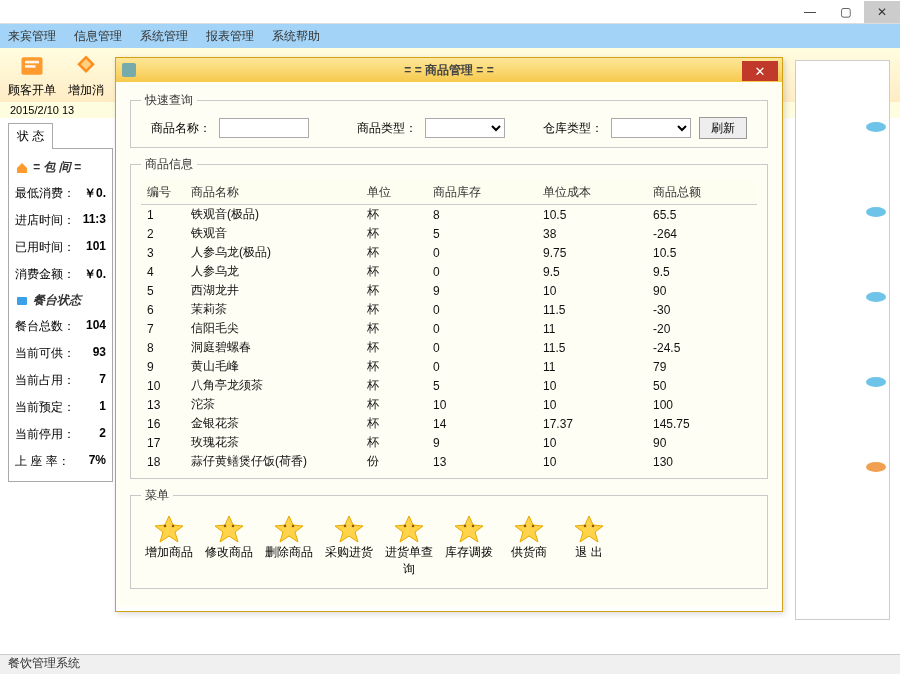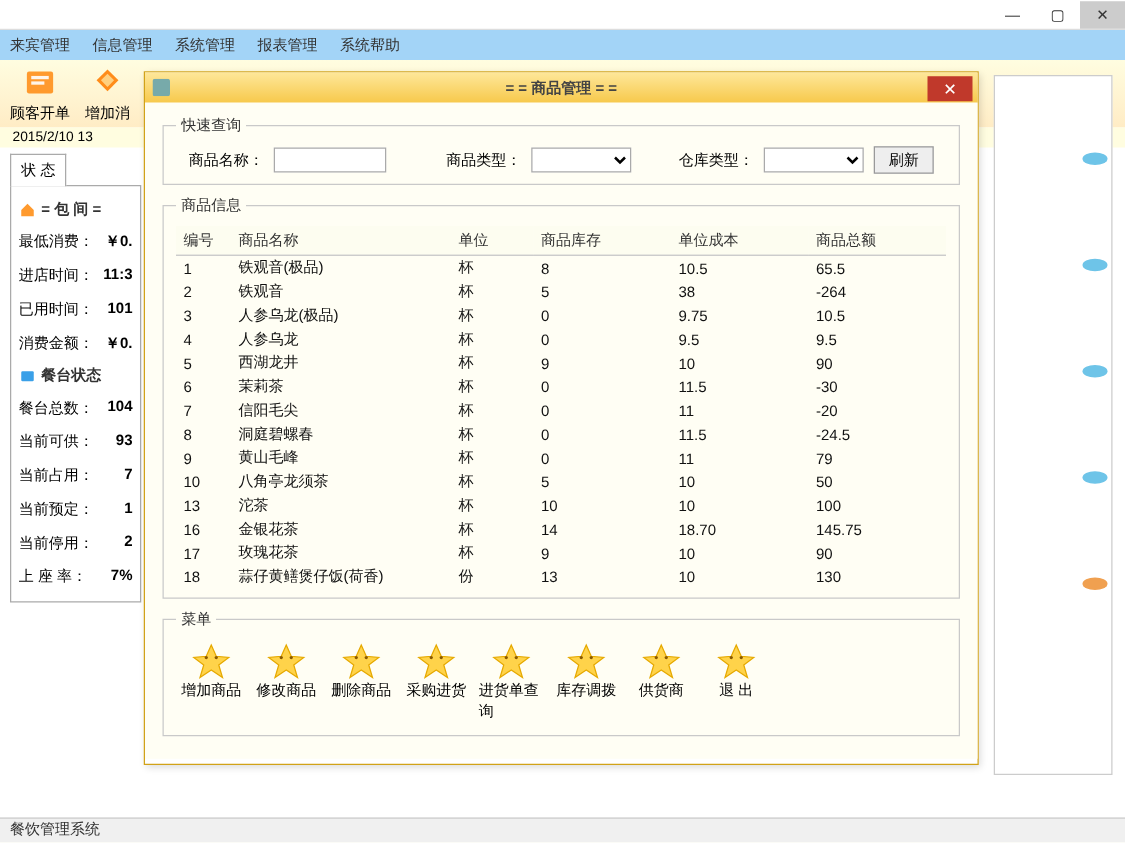--- a/index.html
+++ b/index.html
@@ -17,21 +17,21 @@
 
 .toolbar { height: 54px; background: linear-gradient(#fffde0, #ffecc5); display: flex; align-items: center; padding: 0 4px; gap: 4px; }
 .tool-btn { display: flex; flex-direction: column; align-items: center; gap: 2px; cursor: pointer; padding: 2px 4px; }
 .tool-icon { width: 28px; height: 28px; }
 .date-row { background: #fffde0; padding: 2px 10px; font-size: 11px; }
 
 
 .left-panel { position: absolute; left: 8px; top: 122px; width: 105px; }
 .tab-status { border: 1px solid #aaa; background: #fff; padding: 4px 8px; display: inline-block; border-bottom: none; position: relative; top: 1px; }
 .panel-body { border: 1px solid #aaa; background: #fff; padding: 6px 6px; }
-.panel-section-title { display: flex; align-items: center; gap: 4px; color: #333; margin: 4px 0; font-weight: bold; }
+.panel-section-title { display: flex; align-items: center; gap: 4px; color: #333; margin: 4px 0; font-weight: bold; font-style: italic; }
 .panel-row { display: flex; justify-content: space-between; padding: 5px 0; font-size: 11px; }
 .panel-row .val { font-weight: bold; color: #000; }
 
 
 .dialog { position: absolute; left: 115px; top: 57px; width: 668px; height: 555px; border: 1px solid #d1a218; background: #fff; box-shadow: 2px 2px 6px rgba(0,0,0,0.15); }
 .dialog-titlebar { height: 24px; background: linear-gradient(#fee79a, #f7c94c); display: flex; align-items: center; justify-content: center; position: relative; }
 .dialog-title { color: #444; font-weight: bold; }
 .dialog-sysicon { position: absolute; left: 6px; width: 14px; height: 14px; }
 .dialog-close { position: absolute; right: 4px; top: 3px; width: 36px; height: 20px; background: #c0392b; color: #fff; display: flex; align-items: center; justify-content: center; cursor: pointer; font-size: 13px; }
 .dialog-body { padding: 10px 14px; background: #fffef4; height: calc(100% - 28px); display: flex; flex-direction: column; }
@@ -46,21 +46,21 @@
 .refresh-btn { width: 48px; height: 22px; border: 1px solid #999; background: #eee; cursor: pointer; margin-left: auto; margin-right: 10px; }
 
 .table-fieldset { flex: 1; overflow: hidden; display: flex; flex-direction: column; }
 .grid { width: 100%; border-collapse: collapse; }
 .grid th { text-align: left; padding: 3px 6px; border-bottom: 1px solid #ccc; font-weight: normal; color: #333; background: #fdfdf0; }
 .grid th.r, .grid td.r { }
 .grid td { padding: 1px 6px; color: #111; }
 .grid-wrap { overflow-y: auto; flex: 1; }
 
 .menu-fieldset { }
-.menu-row { display: flex; gap: 4px; }
+.menu-row { display: flex; gap: 4px; text-align: center; }
 .menu-btn { display: flex; flex-direction: column; align-items: center; width: 56px; cursor: pointer; padding: 2px; }
 .star-icon { width: 32px; height: 30px; }
 
 
 .right-edge { position: absolute; right: 10px; top: 60px; width: 95px; height: 560px; border: 1px solid #ccc; background: #fff; overflow: hidden; }
 .scroll-pin { position: absolute; right: 2px; width: 22px; height: 12px; }
 
 
 .statusbar { position: absolute; bottom: 0; left: 0; right: 0; height: 20px; background: #f0f0f0; border-top: 1px solid #ccc; display: flex; align-items: flex-start; padding: 0 8px; color: #333; }
 
@@ -303,21 +303,21 @@
                 <td>杯</td>
                 <td class="r">10</td>
                 <td class="r">10</td>
                 <td class="r">100</td>
               </tr>
               <tr>
                 <td>16</td>
                 <td>金银花茶</td>
                 <td>杯</td>
                 <td class="r">14</td>
-                <td class="r">18.70</td>
+                <td class="r">17.37</td>
                 <td class="r">145.75</td>
               </tr>
               <tr>
                 <td>17</td>
                 <td>玫瑰花茶</td>
                 <td>杯</td>
                 <td class="r">9</td>
                 <td class="r">10</td>
                 <td class="r">90</td>
               </tr>

